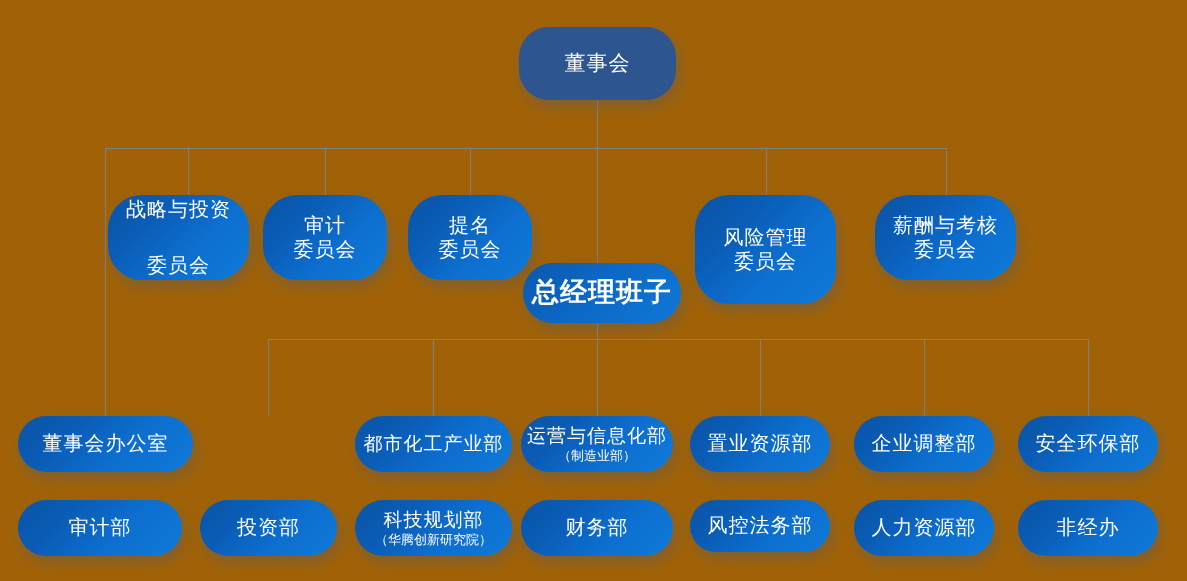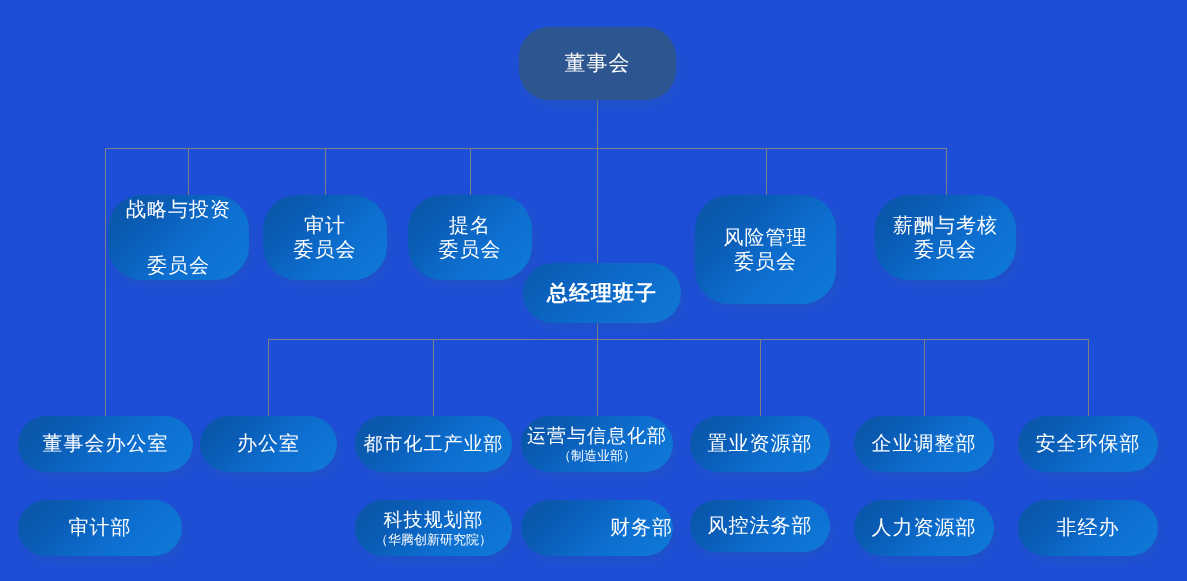--- a/index.html
+++ b/index.html
@@ -5,21 +5,21 @@
 <style>
   html,body{margin:0;padding:0;background:#ffffff;}
   body{
     font-family:"Liberation Serif","DejaVu Serif",serif;
     -webkit-font-smoothing:antialiased;
   }
   #canvas{
     position:relative;
     width:1187px;
     height:581px;
-    background:#1d4ed8;
+    background:#a16207;
     overflow:hidden;
   }
 
   
   .ln{position:absolute;background:#808080;}
   .ln.h{height:1px;}
   .ln.v{width:1px;}
 
   
   .node{
@@ -45,21 +45,21 @@
     font-size:21px;
     border-radius:30px;
   }
   
   .grad{
     background:linear-gradient(135deg,#0a54a6 0%,#0a5cb5 28%,#0d6fd0 62%,#0f7ad8 100%);
     font-size:20px;
   }
   .gmt{
     background:linear-gradient(135deg,#0a58ad 0%,#0c68c6 45%,#1078d6 100%);
-    font-size:21px;
+    font-size:27px;
     font-weight:bold;
     border-radius:30px;
   }
   .dept{font-size:20px;border-radius:30px;}
   .dept.small{font-size:19px;}
 </style>
 </head>
 <body>
 
 <div id="canvas">
@@ -114,48 +114,48 @@
     <span class="l1">委员会</span>
   </div>
 
   <div class="node gmt" style="left:523px;top:263px;width:158px;height:60px;">
     <span class="l1">总经理班子</span>
   </div>
 
   <div class="node grad dept" style="left:18px;top:416px;width:175px;height:56px;">
     <span class="l1">董事会办公室</span>
   </div>
-  <div class="node grad dept" style="left:200px;top:416px;width:137px;height:56px;">
-    <span class="l1">办公室</span>
-  </div>
   <div class="node grad dept small" style="left:355px;top:416px;width:157px;height:56px;text-align:right;">
     <span class="l1">都市化工产业部</span>
   </div>
   <div class="node grad dept small" style="left:521px;top:416px;width:152px;height:56px;">
     <span class="l1">运营与信息化部</span>
     <span class="l2">（制造业部）</span>
   </div>
   <div class="node grad dept" style="left:690px;top:416px;width:140px;height:56px;">
     <span class="l1">置业资源部</span>
   </div>
   <div class="node grad dept" style="left:854px;top:416px;width:140px;height:56px;">
     <span class="l1">企业调整部</span>
   </div>
   <div class="node grad dept" style="left:1018px;top:416px;width:140px;height:56px;">
     <span class="l1">安全环保部</span>
   </div>
 
   <div class="node grad dept" style="left:18px;top:500px;width:164px;height:56px;">
     <span class="l1">审计部</span>
   </div>
+  <div class="node grad dept" style="left:200px;top:500px;width:137px;height:56px;">
+    <span class="l1">投资部</span>
+  </div>
   <div class="node grad dept small" style="left:355px;top:500px;width:157px;height:56px;">
     <span class="l1">科技规划部</span>
     <span class="l2">（华腾创新研究院）</span>
   </div>
-  <div class="node grad dept" style="left:521px;top:500px;width:152px;height:56px;align-items:flex-end;">
+  <div class="node grad dept" style="left:521px;top:500px;width:152px;height:56px;">
     <span class="l1">财务部</span>
   </div>
   <div class="node grad dept" style="left:690px;top:500px;width:140px;height:52px;">
     <span class="l1">风控法务部</span>
   </div>
   <div class="node grad dept" style="left:854px;top:500px;width:140px;height:56px;">
     <span class="l1">人力资源部</span>
   </div>
   <div class="node grad dept" style="left:1018px;top:500px;width:140px;height:56px;align-items:center;">
     <span class="l1">非经办</span>

